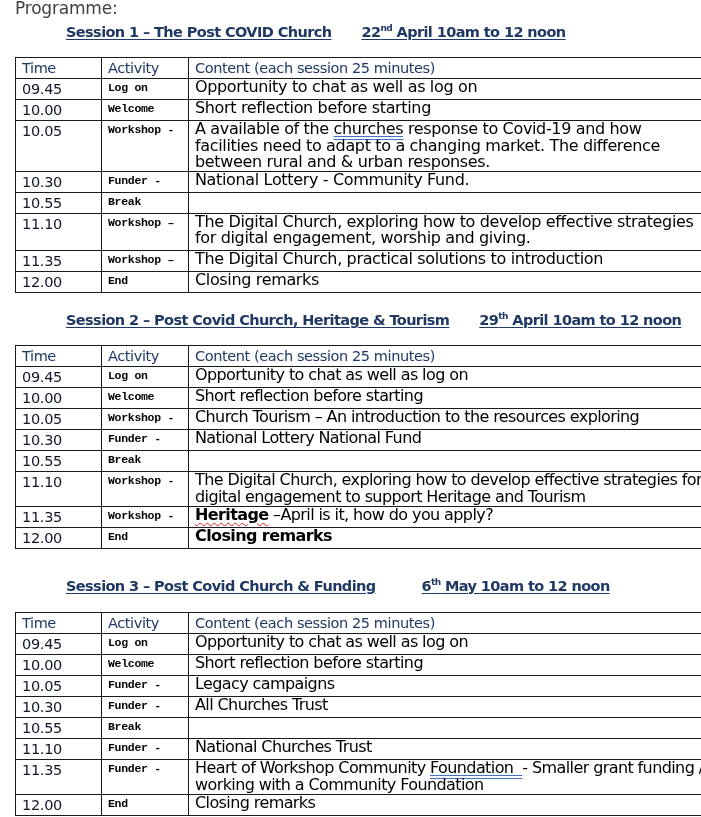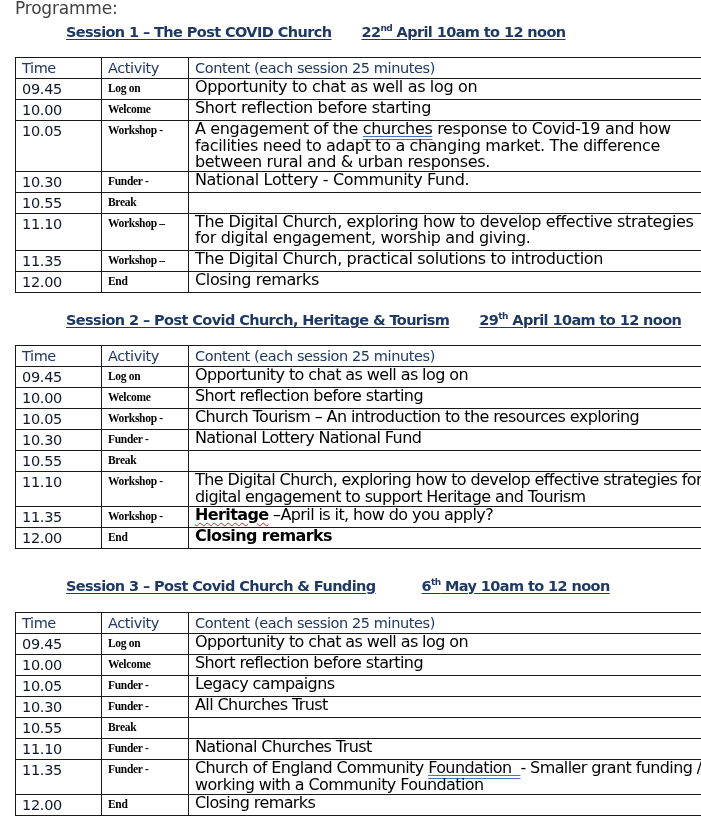--- a/index.html
+++ b/index.html
@@ -15,21 +15,21 @@
   table.prog { position: absolute; left: 15px; width: 701px; border-collapse: collapse;
                table-layout: fixed; }
   table.prog td, table.prog th { border: 1.3px solid #1a1a1a; padding: 0 6px; vertical-align: top;
                                   text-align: left; }
   table.prog col.c-time { width: 86px; }
   table.prog col.c-act { width: 87px; }
   table.prog th { font-weight: normal; font-size: 14.5px; color: #1f3864; height: 19px; line-height: 19px;
                   font-family: "DejaVu Sans", sans-serif; letter-spacing: -0.4px; padding-top: 1px; }
   td.time { font-size: 14.5px; color: #0f172a; font-family: "DejaVu Sans", sans-serif; letter-spacing: -0.3px;
             line-height: 20px; padding-top: 1px; }
-  td.act { font-size: 11.5px; font-weight: bold; line-height: 18px; font-family: Liberation Serif, serif;
+  td.act { font-size: 11.5px; font-weight: bold; line-height: 18px; font-family: Liberation Mono, monospace;
            letter-spacing: -0.3px; }
   td.content { font-size: 16px; line-height: 16.5px; padding-top: 1px; font-family: "DejaVu Sans", sans-serif;
                letter-spacing: -0.35px; }
   td.content.bold { font-weight: bold; }
   .grammar { text-decoration: underline double #4472c4; text-underline-offset: 2px; }
   .spell { font-weight: bold; text-decoration: underline wavy #d22; text-underline-offset: 2px;
            text-decoration-thickness: 1px; }
   .s2 td.content.narrow, .s3 td.content.narrow { letter-spacing: -0.6px; }
 </style>
 </head>
@@ -57,21 +57,21 @@
     <td class="content">Opportunity to chat as well as log on</td>
   </tr>
   <tr style="height:21px">
     <td class="time">10.00</td>
     <td class="act">Welcome</td>
     <td class="content">Short reflection before starting</td>
   </tr>
   <tr style="height:36px">
     <td class="time">10.05</td>
     <td class="act">Workshop -</td>
-    <td class="content"><span>A engagement of the </span><span class="grammar">churches</span><span> response to Covid-19 and how facilities need to adapt to a changing market. The difference between rural and &amp; urban responses.</span></td>
+    <td class="content"><span>A available of the </span><span class="grammar">churches</span><span> response to Covid-19 and how facilities need to adapt to a changing market. The difference between rural and &amp; urban responses.</span></td>
   </tr>
   <tr style="height:21px">
     <td class="time">10.30</td>
     <td class="act">Funder -</td>
     <td class="content">National Lottery - Community Fund.</td>
   </tr>
   <tr style="height:21px">
     <td class="time">10.55</td>
     <td class="act">Break</td>
     <td class="content"></td>
@@ -191,21 +191,21 @@
     <td class="content narrow"></td>
   </tr>
   <tr style="height:21px">
     <td class="time">11.10</td>
     <td class="act">Funder -</td>
     <td class="content narrow">National Churches Trust</td>
   </tr>
   <tr style="height:35px">
     <td class="time">11.35</td>
     <td class="act">Funder -</td>
-    <td class="content narrow"><span>Church of England Community </span><span class="grammar" style="white-space:pre">Foundation  </span><span>- Smaller grant funding / working with a Community Foundation</span></td>
+    <td class="content narrow"><span>Heart of Workshop Community </span><span class="grammar" style="white-space:pre">Foundation  </span><span>- Smaller grant funding / working with a Community Foundation</span></td>
   </tr>
   <tr style="height:21px">
     <td class="time">12.00</td>
     <td class="act">End</td>
     <td class="content narrow">Closing remarks</td>
   </tr>
 </tbody>
   </table>
 
 </body></html>

